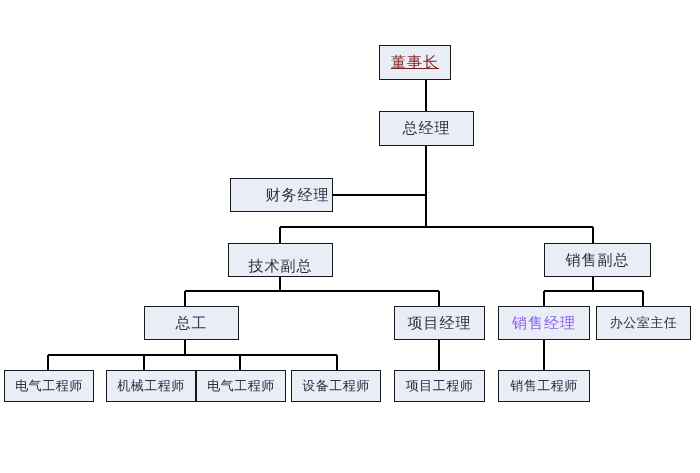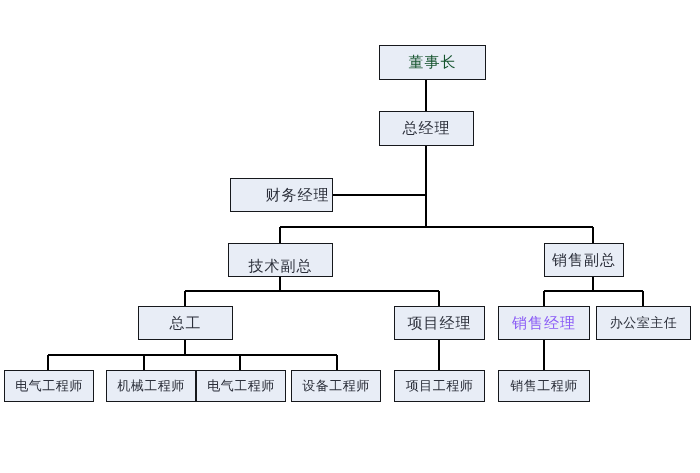--- a/index.html
+++ b/index.html
@@ -70,36 +70,36 @@
       <line x1="48" y1="355" x2="337" y2="355" stroke="#000000" stroke-width="1.4" shape-rendering="crispEdges"></line>
       <line x1="48" y1="355" x2="48" y2="370" stroke="#000000" stroke-width="1.4" shape-rendering="crispEdges"></line>
       <line x1="144" y1="355" x2="144" y2="370" stroke="#000000" stroke-width="1.4" shape-rendering="crispEdges"></line>
       <line x1="240" y1="355" x2="240" y2="370" stroke="#000000" stroke-width="1.4" shape-rendering="crispEdges"></line>
       <line x1="337" y1="355" x2="337" y2="370" stroke="#000000" stroke-width="1.4" shape-rendering="crispEdges"></line>
       <line x1="439" y1="340" x2="439" y2="370" stroke="#000000" stroke-width="1.4" shape-rendering="crispEdges"></line>
       <line x1="544" y1="340" x2="544" y2="370" stroke="#000000" stroke-width="1.4" shape-rendering="crispEdges"></line>
     </svg>
 
   <div id="node-layer">
-      <div class="node" style="left: 379px; top: 45px; width: 107px; height: 35px; background: rgb(232, 237, 246); border-color: rgb(22, 24, 28); color: #14532d;">
+      <div class="node" style="left: 379px; top: 45px; width: 72px; height: 35px; background: rgb(232, 237, 246); border-color: rgb(22, 24, 28); color: #7f1d1d; text-decoration: underline;">
         <span>董事长</span>
       </div>
       <div class="node" style="left: 379px; top: 111px; width: 95px; height: 35px; background: rgb(232, 237, 246); border-color: rgb(22, 24, 28); color: rgb(43, 47, 58);">
         <span>总经理</span>
       </div>
       <div class="node" style="left: 230px; top: 178px; width: 103px; height: 34px; background: rgb(232, 237, 246); border-color: rgb(22, 24, 28); color: rgb(43, 47, 58); padding-left: 32px;">
         <span>财务经理</span>
       </div>
       <div class="node" style="left: 228px; top: 243px; width: 105px; height: 34px; background: rgb(232, 237, 246); border-color: rgb(22, 24, 28); color: rgb(43, 47, 58); align-items: flex-end;">
         <span>技术副总</span>
       </div>
-      <div class="node" style="left: 544px; top: 243px; width: 80px; height: 34px; background: rgb(232, 237, 246); border-color: rgb(22, 24, 28); color: rgb(43, 47, 58);">
+      <div class="node" style="left: 544px; top: 243px; width: 107px; height: 34px; background: rgb(232, 237, 246); border-color: rgb(22, 24, 28); color: rgb(43, 47, 58);">
         <span>销售副总</span>
       </div>
-      <div class="node" style="left: 138px; top: 306px; width: 95px; height: 34px; background: rgb(232, 237, 246); border-color: rgb(22, 24, 28); color: rgb(43, 47, 58);">
+      <div class="node" style="left: 144px; top: 306px; width: 95px; height: 34px; background: rgb(232, 237, 246); border-color: rgb(22, 24, 28); color: rgb(43, 47, 58);">
         <span>总工</span>
       </div>
       <div class="node" style="left: 394px; top: 306px; width: 91px; height: 34px; background: rgb(232, 237, 246); border-color: rgb(22, 24, 28); color: rgb(43, 47, 58);">
         <span>项目经理</span>
       </div>
       <div class="node" style="left: 498px; top: 306px; width: 92px; height: 34px; background: rgb(232, 237, 246); border-color: rgb(22, 24, 28); color: #8b5cf6;">
         <span>销售经理</span>
       </div>
       <div class="node small" style="left: 596px; top: 306px; width: 95px; height: 34px; background: rgb(232, 237, 246); border-color: rgb(22, 24, 28); color: rgb(43, 47, 58);">
         <span>办公室主任</span>

